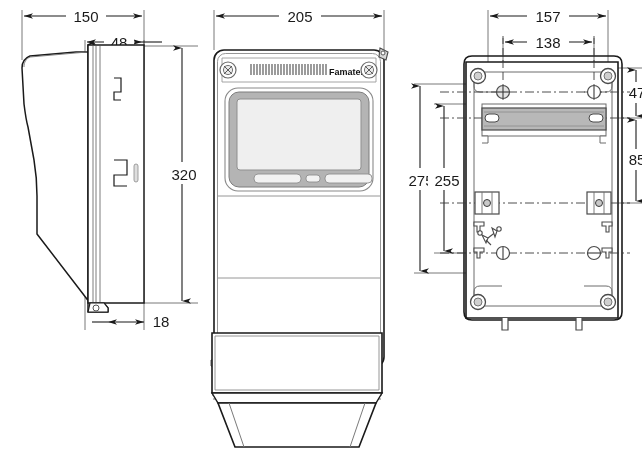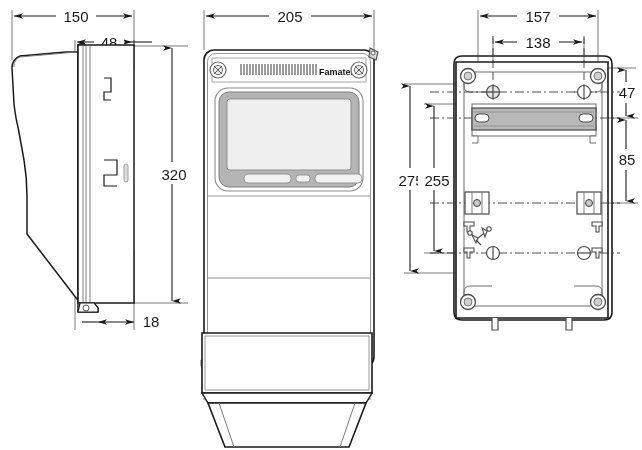--- a/index.html
+++ b/index.html
@@ -1,21 +1,21 @@
 <!DOCTYPE html>
 <html><head>
 <meta charset="utf-8">
 <style>
   html,body{margin:0;padding:0;background:#ffffff;}
   body{
     width:642px;height:450px;position:relative;overflow:hidden;
     font-family:"Liberation Sans", sans-serif;
     color:#1a1a1a;
   }
-  #stage{position:absolute;left:6px;top:0;width:623px;height:450px;}
+  #stage{position:absolute;left:16px;top:0;width:623px;height:450px;}
   svg{display:block;}
   .dimtext{
     font-family:"Liberation Sans", sans-serif;
     font-size:15px; fill:#1a1a1a;
   }
   .brandtext{
     font-family:"Liberation Sans", sans-serif;
     font-size:9px; font-weight:bold; fill:#111111;
   }
 </style>

